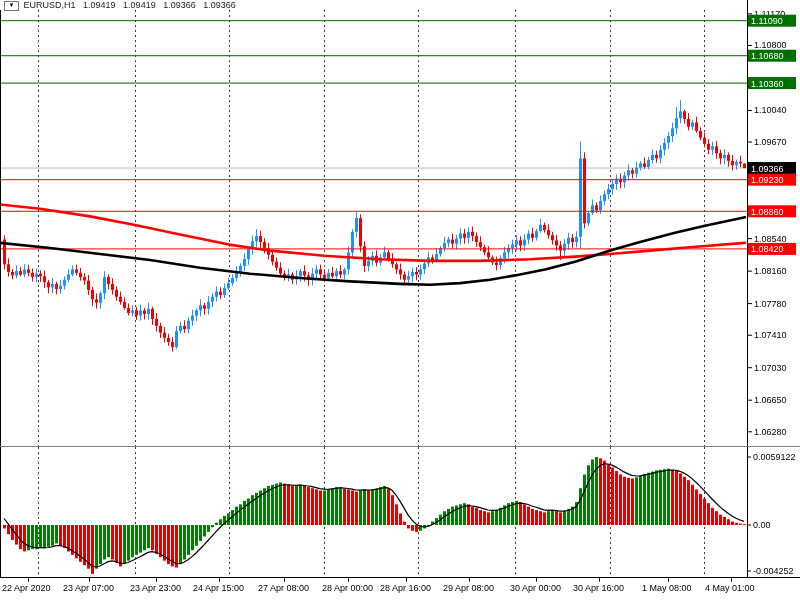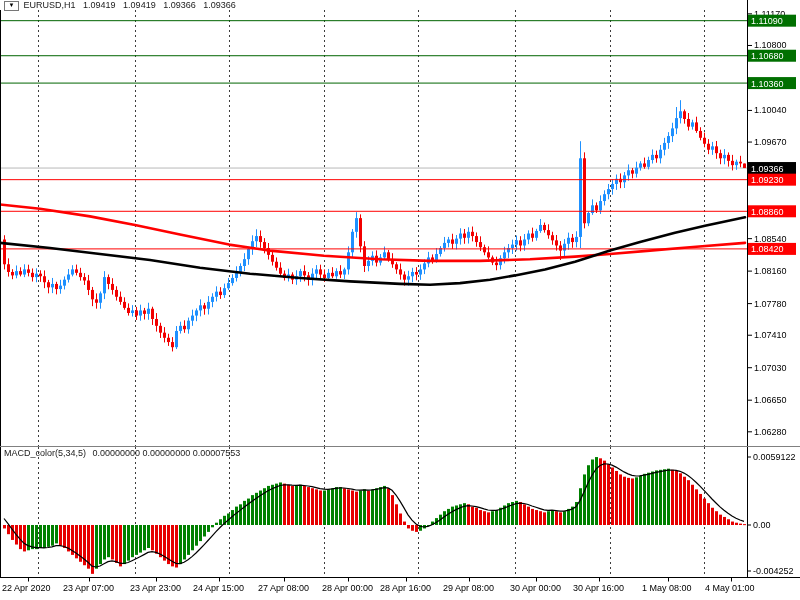--- a/index.html
+++ b/index.html
@@ -21,24 +21,20 @@
 <div id="root">
   <div id="titlebar">
     <span id="dropbtn">▼</span>
     <span class="tpart">EURUSD,H1</span>
     <span class="tpart">1.09419</span>
     <span class="tpart">1.09419</span>
     <span class="tpart">1.09366</span>
     <span class="tpart">1.09366</span>
   </div>
 
-  <div id="macdlabel">
-    <span>MACD_color(5,34,5)</span>
-    <span>0.00000000 0.00000000 0.00007553</span>
-  </div>
 
   <svg id="svg" width="800" height="600">
       <line x1="38.5" y1="10" x2="38.5" y2="446" stroke="#3c3c3c" stroke-width="1" stroke-dasharray="2,3"></line>
       <line x1="38.5" y1="447" x2="38.5" y2="577" stroke="#3c3c3c" stroke-width="1" stroke-dasharray="2,3"></line>
       <line x1="135.5" y1="10" x2="135.5" y2="446" stroke="#3c3c3c" stroke-width="1" stroke-dasharray="2,3"></line>
       <line x1="135.5" y1="447" x2="135.5" y2="577" stroke="#3c3c3c" stroke-width="1" stroke-dasharray="2,3"></line>
       <line x1="229.5" y1="10" x2="229.5" y2="446" stroke="#3c3c3c" stroke-width="1" stroke-dasharray="2,3"></line>
       <line x1="229.5" y1="447" x2="229.5" y2="577" stroke="#3c3c3c" stroke-width="1" stroke-dasharray="2,3"></line>
       <line x1="324.5" y1="10" x2="324.5" y2="446" stroke="#3c3c3c" stroke-width="1" stroke-dasharray="2,3"></line>
       <line x1="324.5" y1="447" x2="324.5" y2="577" stroke="#3c3c3c" stroke-width="1" stroke-dasharray="2,3"></line>

